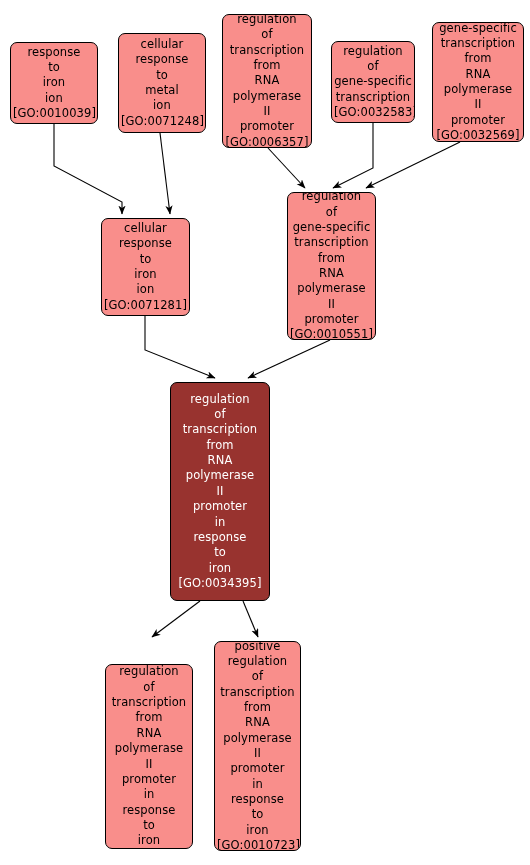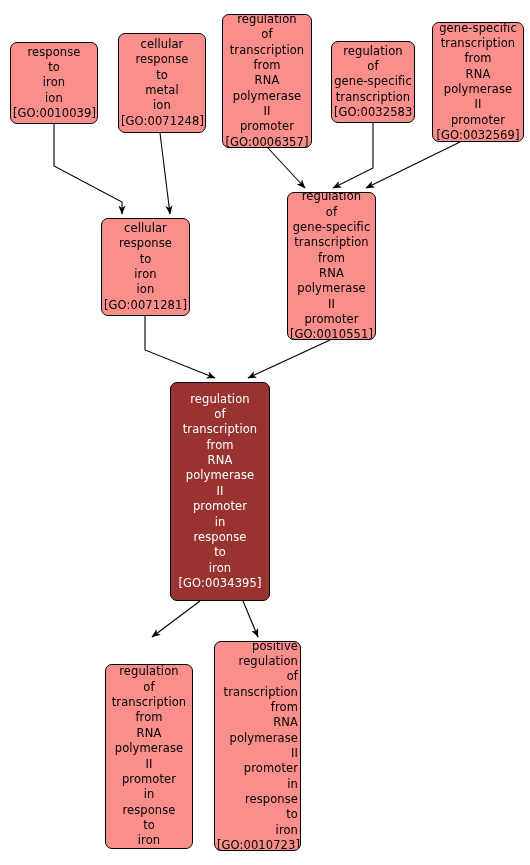--- a/index.html
+++ b/index.html
@@ -164,21 +164,21 @@
 RNA
 polymerase
 II
 promoter
 in
 response
 to
 iron
 [GO:0034396]</span>
       </div>
-      <div class="node pink" style="left: 214px; top: 641px; width: 87px; height: 210px; text-align: right;">
+      <div class="node pink" style="left: 214px; top: 641px; width: 87px; height: 210px;">
         <span class="label">positive
 regulation
 of
 transcription
 from
 RNA
 polymerase
 II
 promoter
 in

